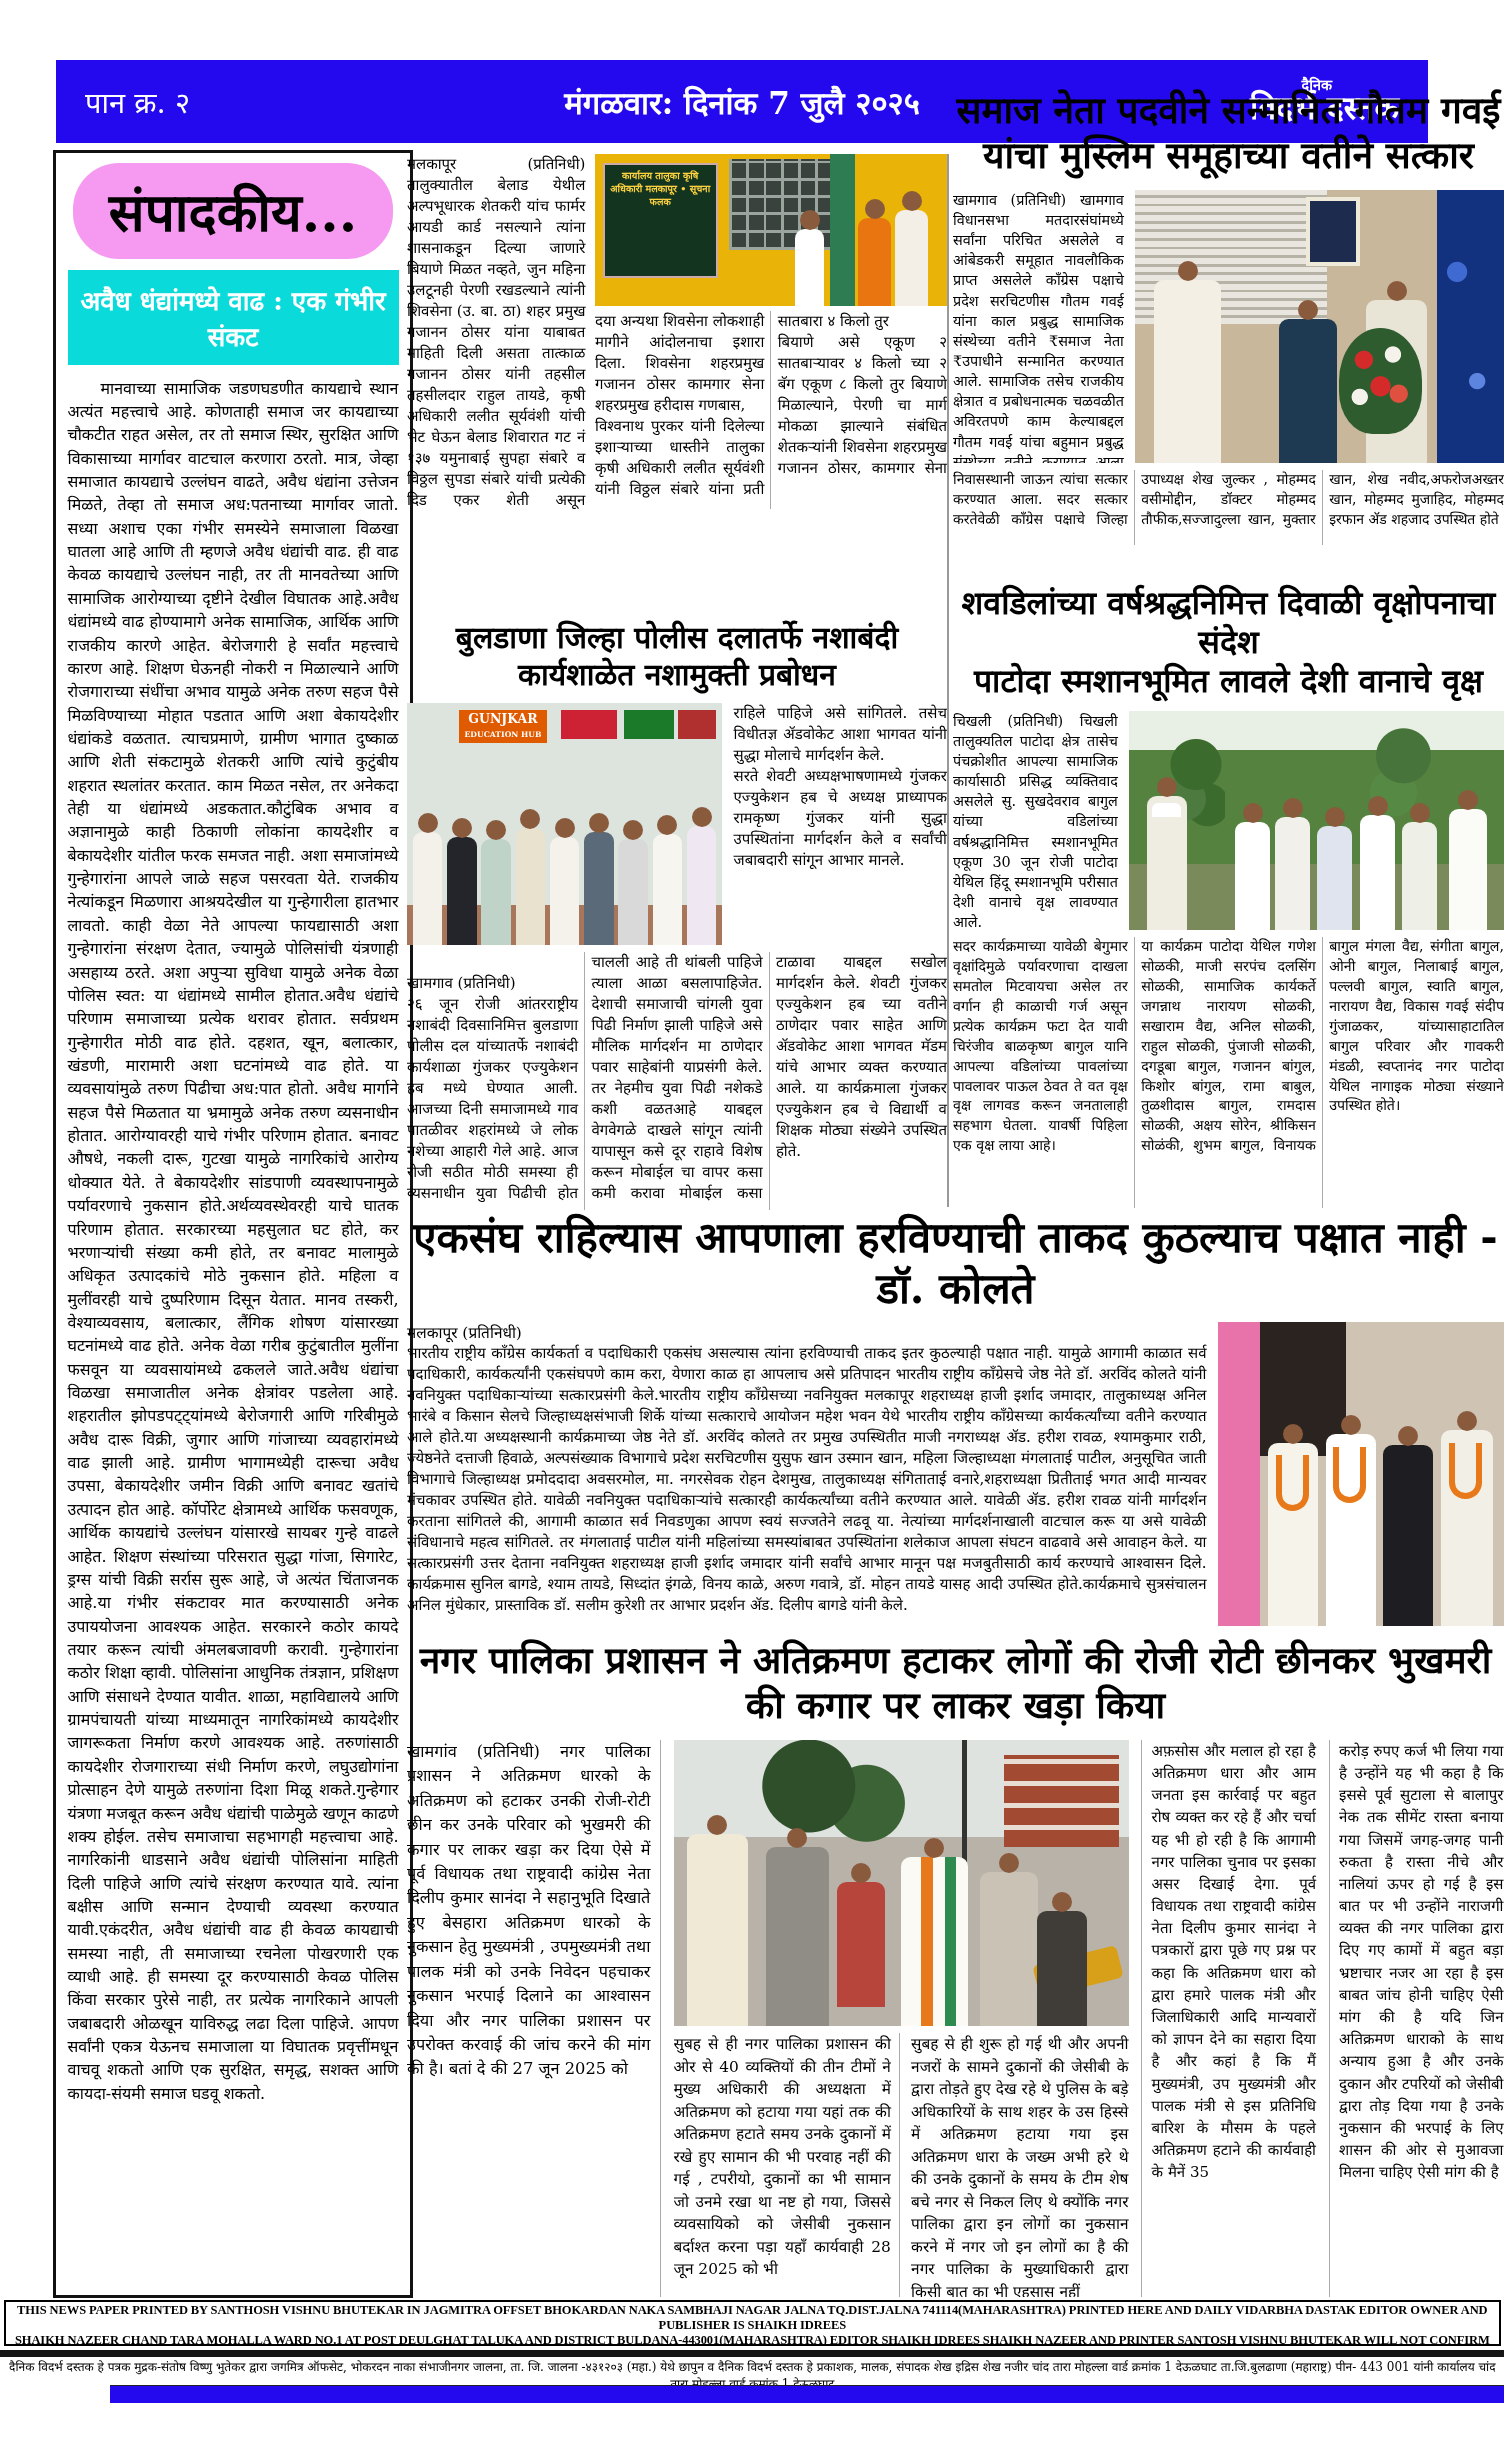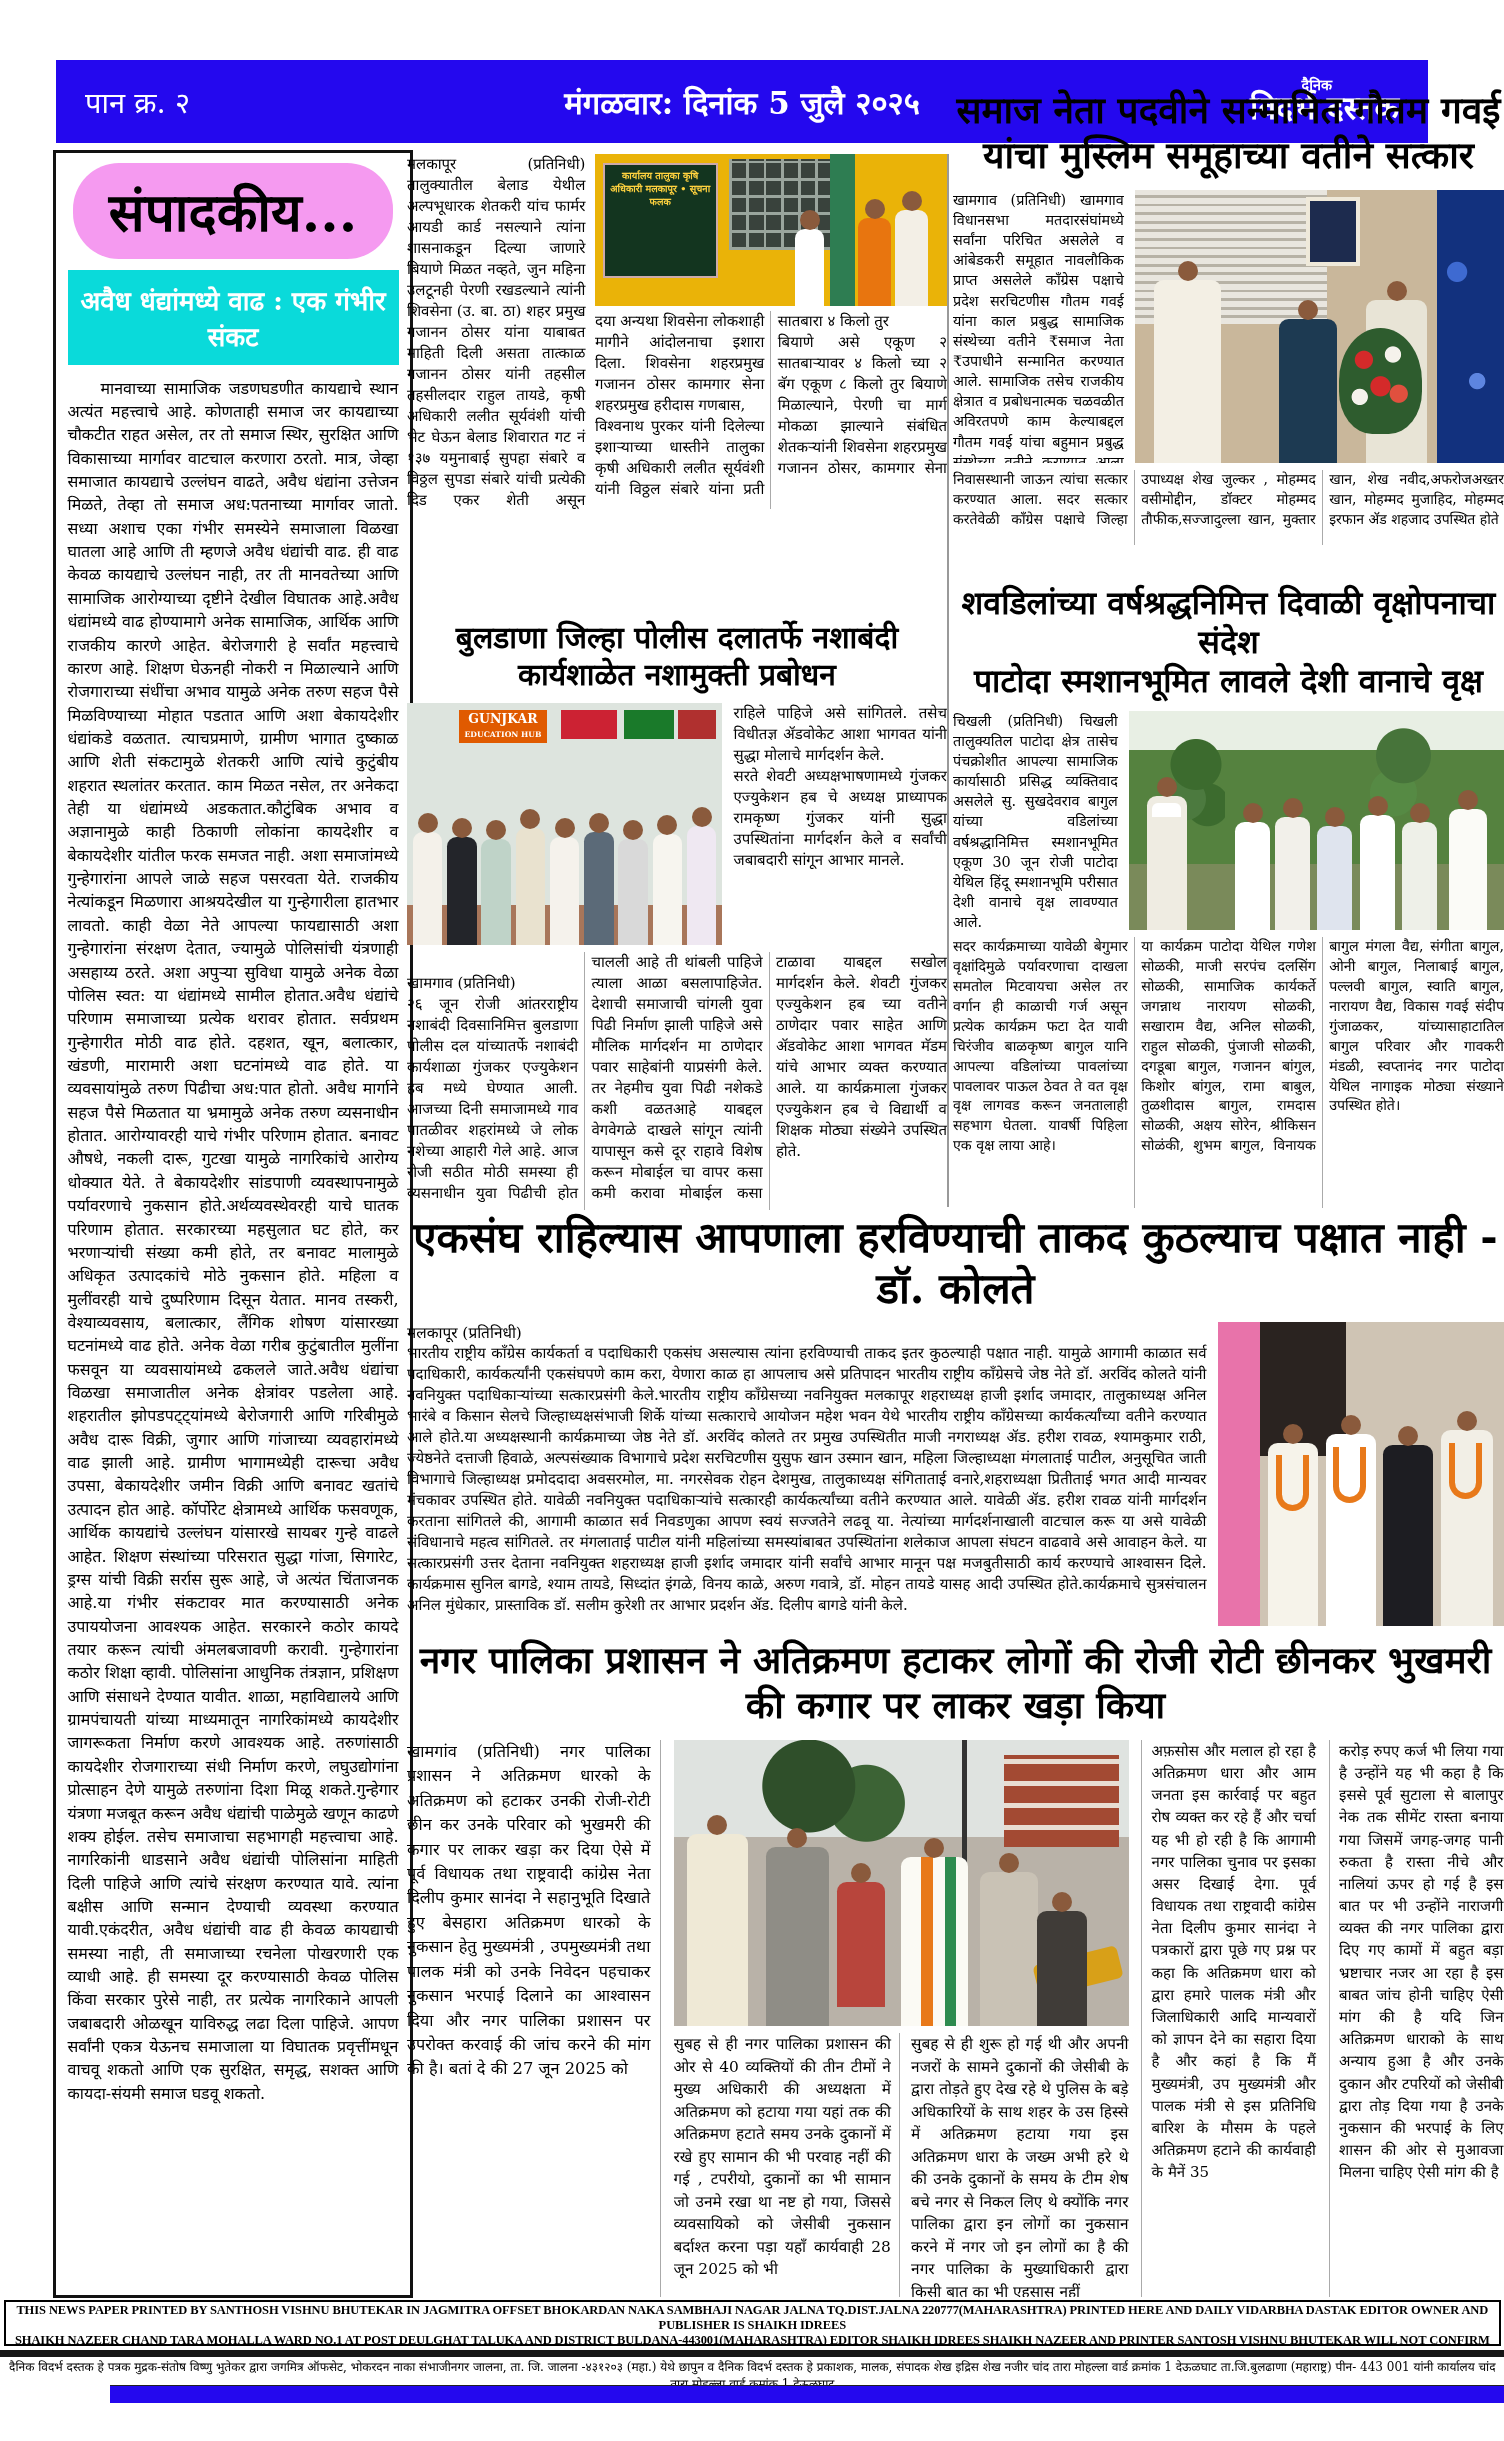--- a/index.html
+++ b/index.html
@@ -46,21 +46,21 @@
   .blue-bar{position:absolute;left:110px;top:2385px;width:1395px;height:18px;background:#2408ee;
         border-top:1.9px solid #222}
 </style>
 </head>
 <body>
 
 <div id="page">
 
   <div class="hdr">
     <div class="pageno">पान क्र. २</div>
-    <div class="date">मंगळवार: दिनांक 5 जुलै २०२५</div>
+    <div class="date">मंगळवार: दिनांक 7 जुलै २०२५</div>
     <div class="masthead">
       <div class="mt-top">दैनिक</div>
       <div class="mt-main">विदर्भ दस्तक</div>
     </div>
   </div>
 
   <div class="edit">
     <div class="edit-title">संपादकीय...</div>
     <div class="edit-sub">अवैध धंद्यांमध्ये वाढ : एक गंभीर  संकट</div>
     <div class="edit-body">मानवाच्या सामाजिक जडणघडणीत कायद्याचे स्थान अत्यंत महत्त्वाचे आहे. कोणताही समाज जर कायद्याच्या चौकटीत राहत असेल, तर तो समाज स्थिर, सुरक्षित आणि विकासाच्या मार्गावर वाटचाल करणारा ठरतो. मात्र, जेव्हा समाजात कायद्याचे उल्लंघन वाढते, अवैध धंद्यांना उत्तेजन मिळते, तेव्हा तो समाज अध:पतनाच्या मार्गावर जातो. सध्या अशाच एका गंभीर समस्येने समाजाला विळखा घातला आहे आणि ती म्हणजे अवैध धंद्यांची वाढ. ही वाढ केवळ कायद्याचे उल्लंघन नाही, तर ती मानवतेच्या आणि सामाजिक आरोग्याच्या दृष्टीने देखील विघातक आहे.अवैध धंद्यांमध्ये वाढ होण्यामागे अनेक सामाजिक, आर्थिक आणि राजकीय कारणे आहेत. बेरोजगारी हे सर्वांत महत्त्वाचे कारण आहे. शिक्षण घेऊनही नोकरी न मिळाल्याने आणि रोजगाराच्या संधींचा अभाव यामुळे अनेक तरुण सहज पैसे मिळविण्याच्या मोहात पडतात आणि अशा बेकायदेशीर धंद्यांकडे वळतात. त्याचप्रमाणे, ग्रामीण भागात दुष्काळ आणि शेती संकटामुळे शेतकरी आणि त्यांचे कुटुंबीय शहरात स्थलांतर करतात. काम मिळत नसेल, तर अनेकदा तेही या धंद्यांमध्ये अडकतात.कौटुंबिक अभाव व अज्ञानामुळे काही ठिकाणी लोकांना कायदेशीर व बेकायदेशीर यांतील फरक समजत नाही. अशा समाजांमध्ये गुन्हेगारांना आपले जाळे सहज पसरवता येते. राजकीय नेत्यांकडून मिळणारा आश्रयदेखील या गुन्हेगारीला हातभार लावतो. काही वेळा नेते आपल्या फायद्यासाठी अशा गुन्हेगारांना संरक्षण देतात, ज्यामुळे पोलिसांची यंत्रणाही असहाय्य ठरते. अशा अपुऱ्या सुविधा यामुळे अनेक वेळा पोलिस स्वत: या धंद्यांमध्ये सामील होतात.अवैध धंद्यांचे परिणाम समाजाच्या प्रत्येक थरावर होतात. सर्वप्रथम गुन्हेगारीत मोठी वाढ होते. दहशत, खून, बलात्कार, खंडणी, मारामारी अशा घटनांमध्ये वाढ होते. या व्यवसायांमुळे तरुण पिढीचा अध:पात होतो. अवैध मार्गाने सहज पैसे मिळतात या भ्रमामुळे अनेक तरुण व्यसनाधीन होतात. आरोग्यावरही याचे गंभीर परिणाम होतात. बनावट औषधे, नकली दारू, गुटखा यामुळे नागरिकांचे आरोग्य धोक्यात येते. ते बेकायदेशीर सांडपाणी व्यवस्थापनामुळे पर्यावरणाचे नुकसान होते.अर्थव्यवस्थेवरही याचे घातक परिणाम होतात. सरकारच्या महसुलात घट होते, कर भरणाऱ्यांची संख्या कमी होते, तर बनावट मालामुळे अधिकृत उत्पादकांचे मोठे नुकसान होते. महिला व मुलींवरही याचे दुष्परिणाम दिसून येतात. मानव तस्करी, वेश्याव्यवसाय, बलात्कार, लैंगिक शोषण यांसारख्या घटनांमध्ये वाढ होते. अनेक वेळा गरीब कुटुंबातील मुलींना फसवून या व्यवसायांमध्ये ढकलले जाते.अवैध धंद्यांचा विळखा समाजातील अनेक क्षेत्रांवर पडलेला आहे. शहरातील झोपडपट्ट्यांमध्ये बेरोजगारी आणि गरिबीमुळे अवैध दारू विक्री, जुगार आणि गांजाच्या व्यवहारांमध्ये वाढ झाली आहे. ग्रामीण भागामध्येही दारूचा अवैध उपसा, बेकायदेशीर जमीन विक्री आणि बनावट खतांचे उत्पादन होत आहे. कॉर्पोरेट क्षेत्रामध्ये आर्थिक फसवणूक, आर्थिक कायद्यांचे उल्लंघन यांसारखे सायबर गुन्हे वाढले आहेत. शिक्षण संस्थांच्या परिसरात सुद्धा गांजा, सिगारेट, ड्रग्स यांची विक्री सर्रास सुरू आहे, जे अत्यंत चिंताजनक आहे.या गंभीर संकटावर मात करण्यासाठी अनेक उपाययोजना आवश्यक आहेत. सरकारने कठोर कायदे तयार करून त्यांची अंमलबजावणी करावी. गुन्हेगारांना कठोर शिक्षा व्हावी. पोलिसांना आधुनिक तंत्रज्ञान, प्रशिक्षण आणि संसाधने देण्यात यावीत. शाळा, महाविद्यालये आणि ग्रामपंचायती यांच्या माध्यमातून नागरिकांमध्ये कायदेशीर जागरूकता निर्माण करणे आवश्यक आहे. तरुणांसाठी कायदेशीर रोजगाराच्या संधी निर्माण करणे, लघुउद्योगांना प्रोत्साहन देणे यामुळे तरुणांना दिशा मिळू शकते.गुन्हेगार यंत्रणा मजबूत करून अवैध धंद्यांची पाळेमुळे खणून काढणे शक्य होईल. तसेच समाजाचा सहभागही महत्त्वाचा आहे. नागरिकांनी धाडसाने अवैध धंद्यांची पोलिसांना माहिती दिली पाहिजे आणि त्यांचे संरक्षण करण्यात यावे. त्यांना बक्षीस आणि सन्मान देण्याची व्यवस्था करण्यात यावी.एकंदरीत, अवैध धंद्यांची वाढ ही केवळ कायद्याची समस्या नाही, ती समाजाच्या रचनेला पोखरणारी एक व्याधी आहे. ही समस्या दूर करण्यासाठी केवळ पोलिस किंवा सरकार पुरेसे नाही, तर प्रत्येक नागरिकाने आपली जबाबदारी ओळखून याविरुद्ध लढा दिला पाहिजे. आपण सर्वांनी एकत्र येऊनच समाजाला या विघातक प्रवृत्तींमधून वाचवू शकतो आणि एक सुरक्षित, समृद्ध, सशक्त आणि कायदा-संयमी समाज घडवू शकतो.</div>
@@ -209,21 +209,21 @@
           <div class="bt" style="flex:1;font-size:15.4px;line-height:1.46;border-right:1px solid #aaa;padding-right:7.7px">सुबह से ही नगर पालिका प्रशासन की ओर से 40 व्यक्तियों की तीन टीमों ने मुख्य अधिकारी की अध्यक्षता में अतिक्रमण को हटाया गया यहां तक की अतिक्रमण हटाते समय उनके दुकानों में रखे हुए सामान की भी परवाह नहीं की गई , टपरीयो, दुकानों का भी सामान जो उनमे रखा था नष्ट हो गया, जिससे व्यवसायिको को जेसीबी नुकसान बर्दाश्त करना पड़ा यहाँ कार्यवाही 28 जून 2025 को भी</div>
           <div class="bt" style="flex:1;font-size:15.4px;line-height:1.46">सुबह से ही शुरू हो गई थी और अपनी नजरों के सामने दुकानों की जेसीबी के द्वारा तोड़ते हुए देख रहे थे पुलिस के बड़े अधिकारियों के साथ शहर के उस हिस्से में अतिक्रमण हटाया गया इस अतिक्रमण धारा के जख्म अभी हरे थे की उनके दुकानों के समय के टीम शेष बचे नगर से निकल लिए थे क्योंकि नगर पालिका द्वारा इन लोगों का नुकसान करने में नगर जो इन लोगों का है की नगर पालिका के मुख्याधिकारी द्वारा किसी बात का भी एहसास नहीं</div>
         </div>
       </div>
       <div class="bt" style="width:175px;font-size:15px;line-height:1.48;border-left:1px solid #aaa;padding-left:9.6px">अफ़सोस और मलाल हो रहा है अतिक्रमण धारा और आम जनता इस कार्रवाई पर बहुत रोष व्यक्त कर रहे हैं और चर्चा यह भी हो रही है कि आगामी नगर पालिका चुनाव पर इसका असर दिखाई देगा. पूर्व विधायक तथा राष्ट्रवादी कांग्रेस नेता दिलीप कुमार सानंदा ने पत्रकारों द्वारा पूछे गए प्रश्न पर कहा कि अतिक्रमण धारा को द्वारा हमारे पालक मंत्री और जिलाधिकारी आदि मान्यवारों को ज्ञापन देने का सहारा दिया है और कहां है कि मैं मुख्यमंत्री, उप मुख्यमंत्री और पालक मंत्री से इस प्रतिनिधि बारिश के मौसम के पहले अतिक्रमण हटाने की कार्यवाही के मैनें 35</div>
       <div class="bt" style="width:175px;font-size:15px;line-height:1.48;border-left:1px solid #aaa;padding-left:9.6px">करोड़ रुपए कर्ज भी लिया गया है उन्होंने यह भी कहा है कि इससे पूर्व सुटाला से बालापुर नेक तक सीमेंट रास्ता बनाया गया जिसमें जगह-जगह पानी रुकता है रास्ता नीचे और नालियां ऊपर हो गई है इस बात पर भी उन्होंने नाराजगी व्यक्त की नगर पालिका द्वारा दिए गए कामों में बहुत बड़ा भ्रष्टाचार नजर आ रहा है इस बाबत जांच होनी चाहिए ऐसी मांग की है यदि जिन अतिक्रमण धाराको के साथ अन्याय हुआ है और उनके दुकान और टपरियों को जेसीबी द्वारा तोड़ दिया गया है उनके नुकसान की भरपाई के लिए शासन की ओर से मुआवजा मिलना चाहिए ऐसी मांग की है</div>
     </div>
   </div>
 
   <div class="foot-en">
-    <div>THIS NEWS PAPER PRINTED BY SANTHOSH VISHNU  BHUTEKAR IN JAGMITRA OFFSET BHOKARDAN NAKA SAMBHAJI NAGAR JALNA TQ.DIST.JALNA 220777(MAHARASHTRA) PRINTED HERE AND DAILY VIDARBHA DASTAK EDITOR OWNER AND PUBLISHER IS SHAIKH IDREES</div>
+    <div>THIS NEWS PAPER PRINTED BY SANTHOSH VISHNU  BHUTEKAR IN JAGMITRA OFFSET BHOKARDAN NAKA SAMBHAJI NAGAR JALNA TQ.DIST.JALNA 741114(MAHARASHTRA) PRINTED HERE AND DAILY VIDARBHA DASTAK EDITOR OWNER AND PUBLISHER IS SHAIKH IDREES</div>
     <div>SHAIKH NAZEER CHAND TARA MOHALLA WARD NO.1 AT POST DEULGHAT TALUKA AND DISTRICT BULDANA-443001(MAHARASHTRA) EDITOR SHAIKH IDREES SHAIKH NAZEER AND PRINTER SANTOSH VISHNU BHUTEKAR WILL NOT CONFIRM WITH THE PRINTED NEWS. ALL</div>
 
   </div>
   <div class="black-bar"></div>
   <div class="foot-hi">
     <div>दैनिक विदर्भ दस्तक हे पत्रक मुद्रक-संतोष विष्णु भुतेकर द्वारा जगमित्र ऑफसेट, भोकरदन नाका संभाजीनगर जालना, ता. जि. जालना -४३१२०३ (महा.) येथे छापुन व दैनिक विदर्भ दस्तक हे प्रकाशक, मालक, संपादक शेख इद्रिस शेख नजीर चांद तारा मोहल्ला वार्ड क्रमांक 1 देऊळघाट ता.जि.बुलढाणा (महाराष्ट्र) पीन- 443 001 यांनी कार्यालय चांद तारा मोहल्ला वार्ड क्रमांक 1 देऊळघाट</div>
 
   </div>
   <div class="blue-bar"></div>
 

